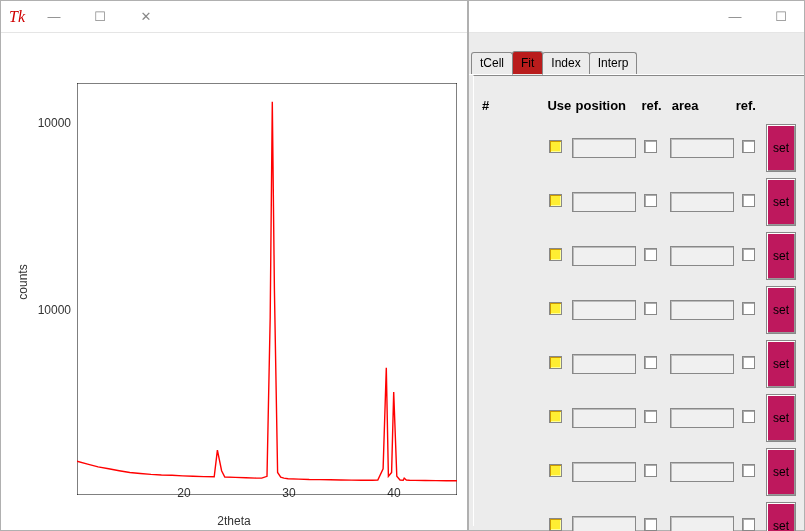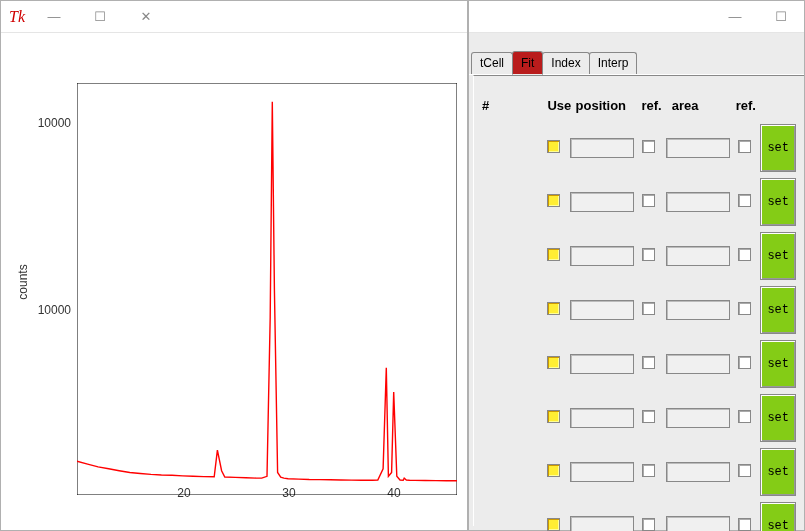--- a/index.html
+++ b/index.html
@@ -195,43 +195,44 @@
     box-shadow: inset 1px 1px 0 #cc9900, inset -1px -1px 0 #ffff99;
   }
   .txt-in {
     width: 64px; height: 20px;
     border: 1px solid #888;
     background: #f0f0f0;
     box-shadow: inset 1px 1px 0 #bbb;
   }
   .set-btn {
     border: 1px solid #888;
-    background: #84cc16;
+    background: #be185d;
     padding: 16px 6px;
     font-size: 12px;
-    font-family: Liberation Mono, monospace;
+    font-family: Liberation Sans, sans-serif;
     box-shadow: 1px 1px 0 #fff inset, -1px -1px 0 #999 inset;
   }
 </style>
 </head>
 <body>
 
 <div class="app">
 
   <div class="plot-window">
     <div class="titlebar">
       <span class="tk-icon">Tk</span>
       <div class="win-controls">
         <div class="win-btn">—</div>
         <div class="win-btn">☐</div>
         <div class="win-btn">✕</div>
       </div>
     </div>
     <div class="plot-body">
       <div class="y-axis-label">counts</div>
+      <div class="x-axis-label">2theta</div>
 
       <div class="tick-y" style="top:90px">10000</div>
       <div class="tick-y" style="top:277px">10000</div>
 
       <div class="tick-x" style="left:183px">20</div>
       <div class="tick-x" style="left:288px">30</div>
       <div class="tick-x" style="left:393px">40</div>
 
       <svg class="chart-svg" viewBox="0 0 380 412">
 

